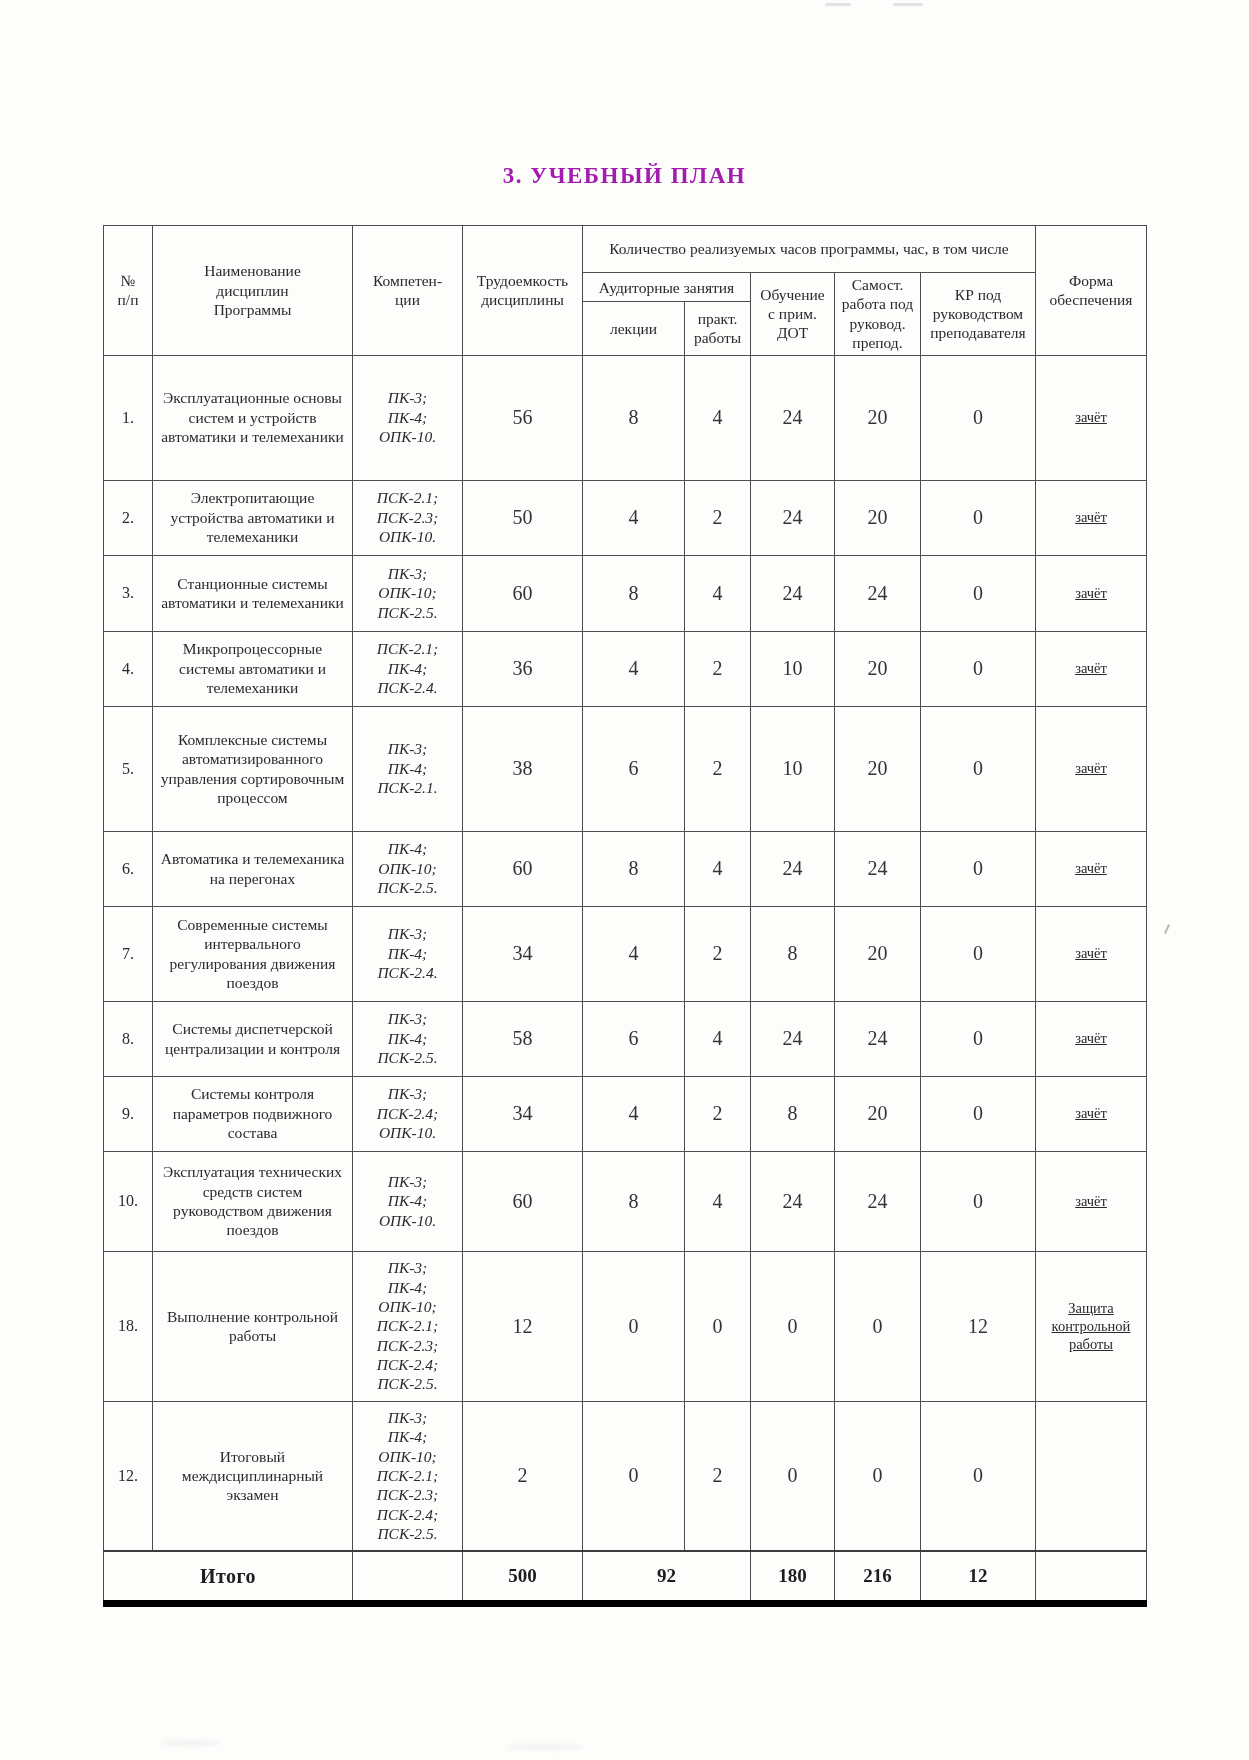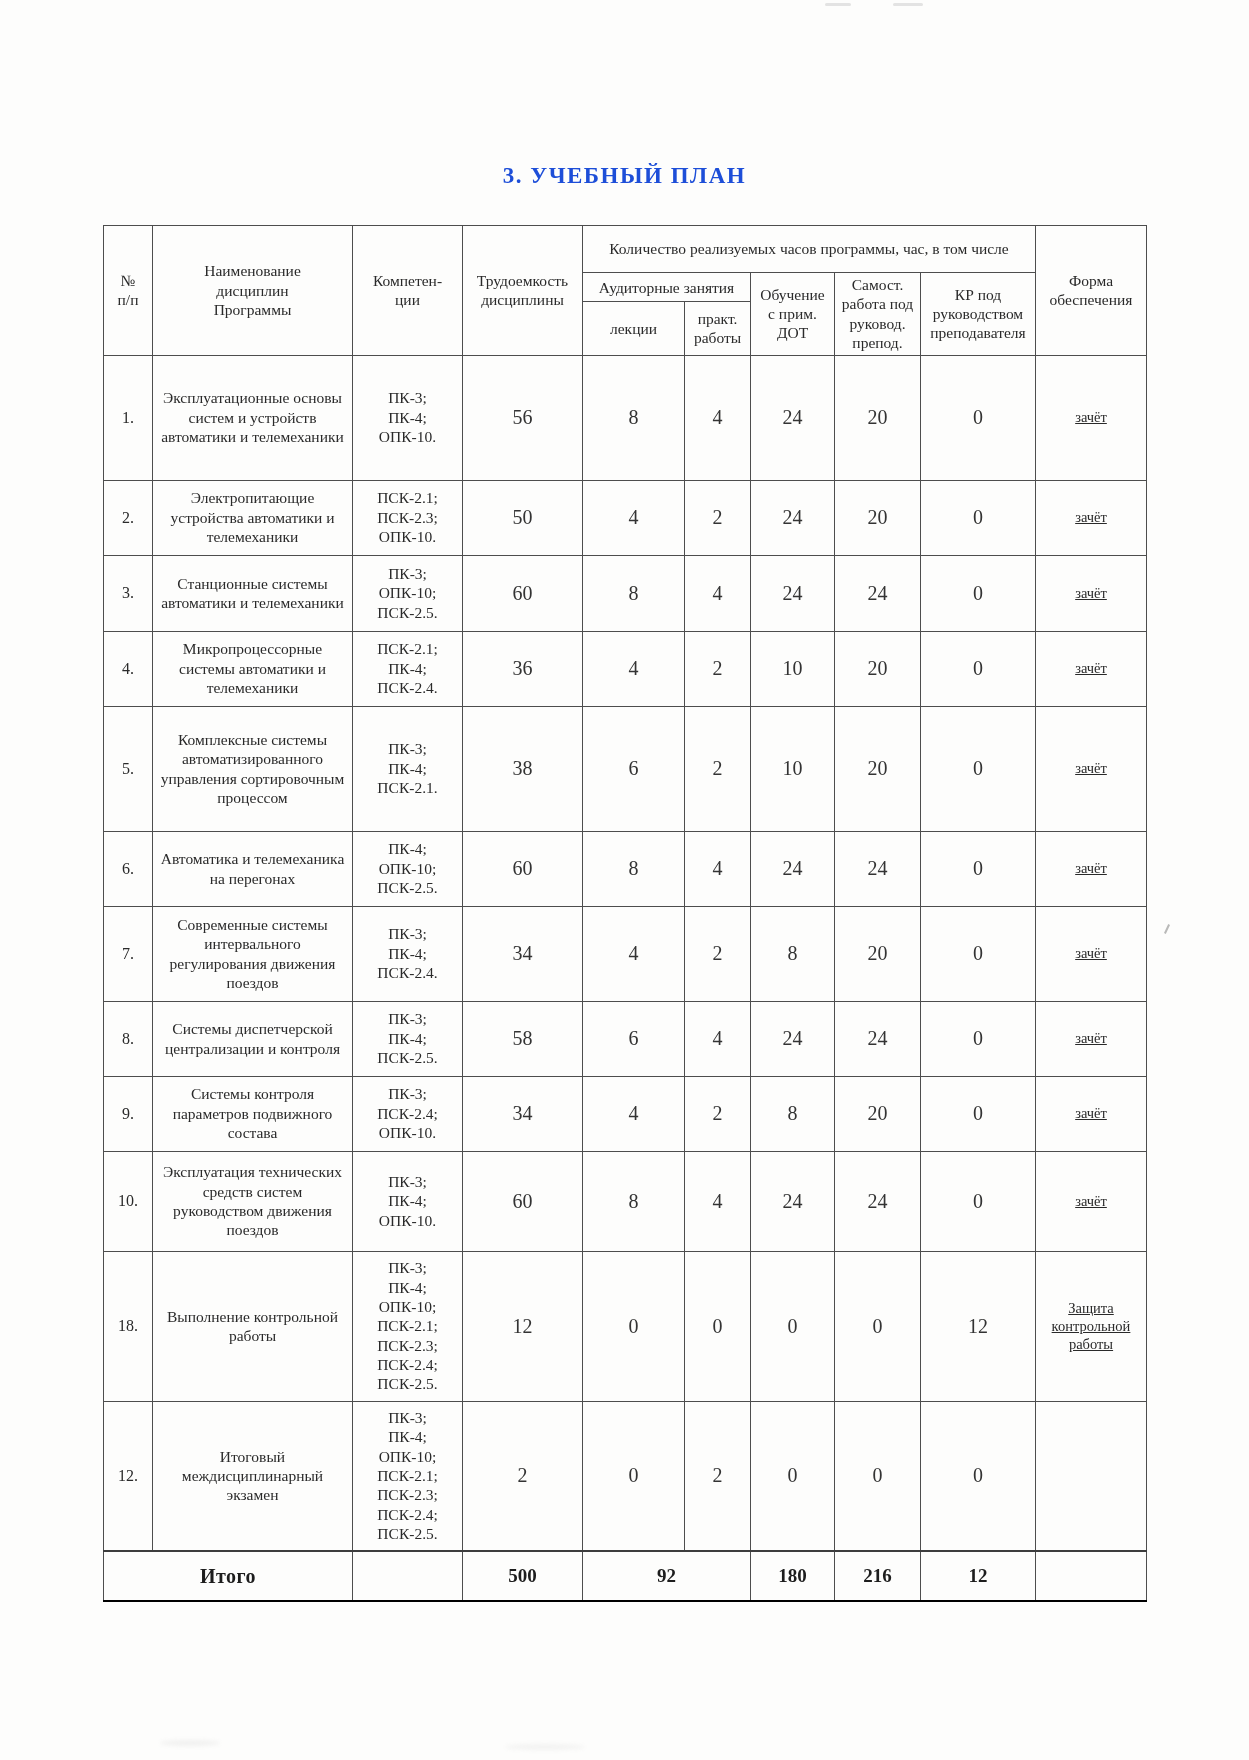--- a/index.html
+++ b/index.html
@@ -18,47 +18,47 @@
   .art-dash1{left:825px;top:3px;width:26px;height:3px;opacity:.25;border-radius:2px;}
   .art-dash2{left:893px;top:3px;width:30px;height:3px;opacity:.25;border-radius:2px;}
   .art-tick{left:1166px;top:924px;width:2px;height:10px;transform:rotate(25deg);opacity:.45;background:#666;}
   .art-smudge1{left:160px;top:1740px;width:60px;height:6px;opacity:.12;border-radius:50%;filter:blur(2px);}
   .art-smudge2{left:505px;top:1744px;width:80px;height:6px;opacity:.10;border-radius:50%;filter:blur(2px);}
 
   h1.doc-title{
     position:absolute;left:103px;top:163px;width:1043px;
     margin:0;text-align:center;
     font-size:23px;font-weight:bold;letter-spacing:1.5px;
-    color:#1d4ed8;
+    color:#a21caf;
   }
 
   table.plan{
     position:absolute;left:103px;top:225px;
     width:1043px;
     border-collapse:collapse;
     table-layout:fixed;
     color:#2a2a2a;
   }
   table.plan th, table.plan td{
     border:1px solid #4d4d4d;
     text-align:center;vertical-align:middle;
     padding:2px 3px;
     font-weight:normal;
     line-height:1.25;
   }
   thead th{font-size:15.5px;}
   .pre{white-space:pre-line;}
   td.name{font-size:15.5px;}
-  td.comp{font-size:15.5px;white-space:pre-line;}
+  td.comp{font-size:15.5px;white-space:pre-line;font-style:italic;}
   td.num{font-size:16px;}
   td.val{font-size:20px;color:#333;}
   td.att{font-size:14.5px;text-decoration:underline;}
   tr.total-row td{
     font-weight:bold;font-size:19px;color:#1d1d1d;
-    border-top:2px solid #3d3d3d;border-bottom:2px solid #000000;
+    border-top:2px solid #3d3d3d;border-bottom:7px solid #000000;
     height:44px;
   }
   tr.total-row td.tlabel{font-size:20px;letter-spacing:.5px;}
 </style>
 </head>
 <body>
 
 <div class="page">
   <div class="artifact art-dash1"></div>
   <div class="artifact art-dash2"></div>

